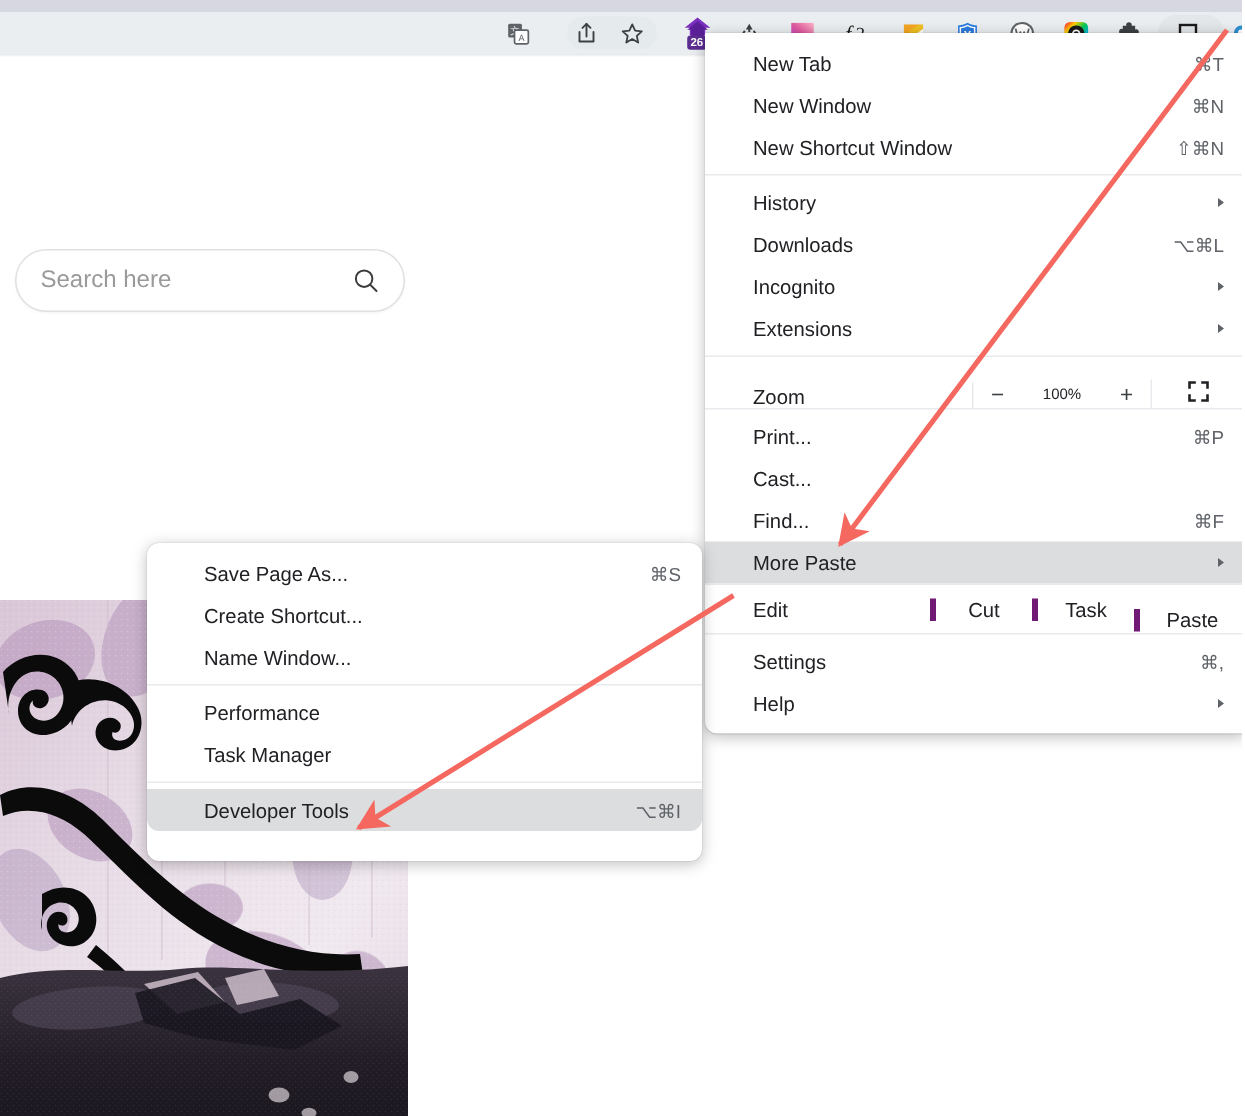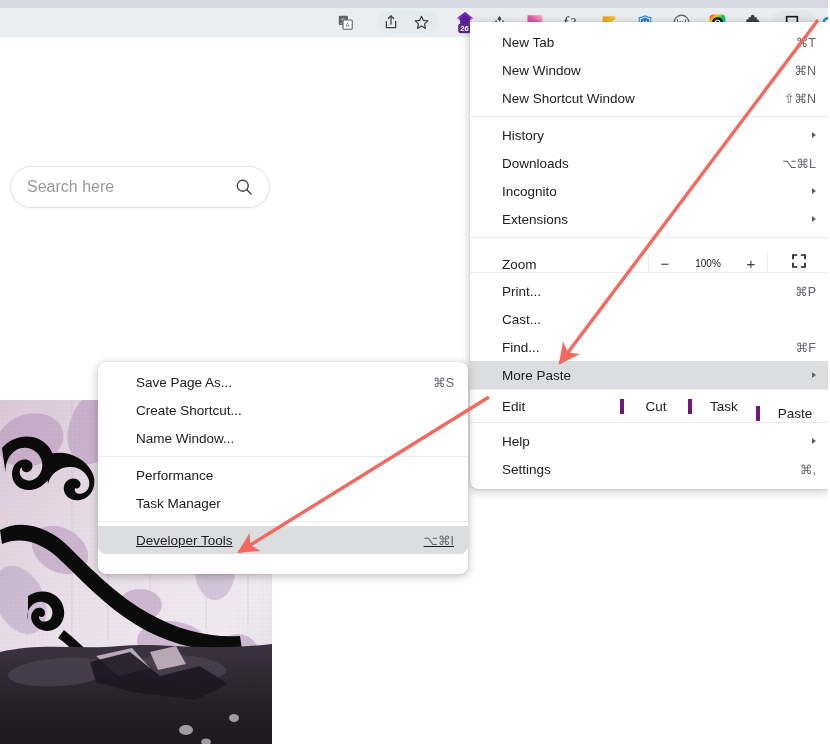--- a/index.html
+++ b/index.html
@@ -220,21 +220,21 @@
 
   
   #sub-menu {
     left: 98px;
     top: 362px;
     width: 370px;
     padding: 6px 0 20px 0;
     border-radius: 8px;
   }
   #sub-menu .row { height: 28px; padding: 0 14px 0 38px; }
-  #sub-menu .row.hl { border-radius: 0 0 8px 8px; text-decoration: underline; }
+  #sub-menu .row.hl { border-radius: 0 0 8px 8px; }
 
   
   .arrows {
     position: absolute;
     left: 0; top: 0;
     width: 830px; height: 744px;
     pointer-events: none;
     z-index: 90;
   }
 </style>
@@ -550,26 +550,26 @@
     <div class="edit-row">
       <div class="elabel">Edit</div>
       <div class="edit-seg">Cut</div>
       <div class="edit-seg">Task</div>
       <div class="edit-seg wide">Paste</div>
     </div>
 
     <div style="height:4px"></div>
 
     <div class="row">
+      <span class="lbl">Settings</span>
+      <span class="acc">⌘,</span>
+    </div>
+    <div class="row">
       <span class="lbl">Help</span>
       <span class="arrow"></span>
-    </div>
-    <div class="row">
-      <span class="lbl">Settings</span>
-      <span class="acc">⌘,</span>
     </div>
 
   </div>
 
   <div class="menu" id="sub-menu">
 
     <div class="row">
       <span class="lbl">Save Page As...</span>
       <span class="acc">⌘S</span>
     </div>

